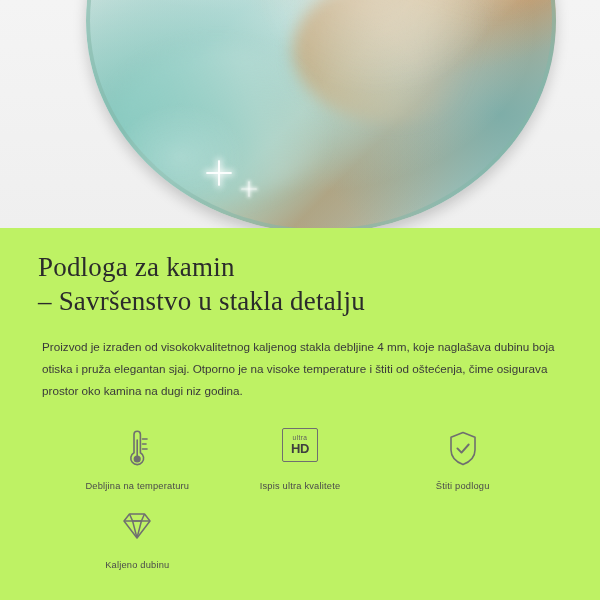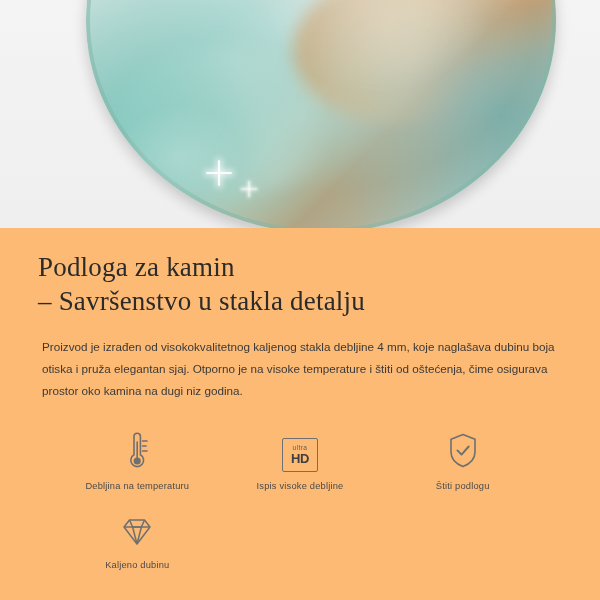--- a/index.html
+++ b/index.html
@@ -10,21 +10,21 @@
     width: 600px;
     height: 600px;
     background: #ffffff;
     font-family: "Liberation Sans", sans-serif;
     overflow: hidden;
   }
   .page {
     position: relative;
     width: 600px;
     height: 600px;
-    background: #fdba74;
+    background: #bef264;
     overflow: hidden;
   }
 
   
   .hero {
     position: relative;
     width: 600px;
     height: 228px;
     background: #f2f2f2;
     overflow: hidden;
@@ -159,21 +159,21 @@
   .feature {
     display: flex;
     flex-direction: column;
     align-items: center;
     justify-content: flex-start;
     text-align: center;
   }
   .feature-ico {
     height: 44px;
     display: flex;
-    align-items: flex-end;
+    align-items: flex-start;
     justify-content: center;
   }
   .feature-label {
     margin-top: 9px;
     font-size: 9.3px;
     color: #4a4a4a;
     letter-spacing: 0.2px;
   }
   .hd-box {
     width: 34px;
@@ -242,21 +242,21 @@
         <div class="feature-label">Debljina na temperaturu</div>
       </div>
 
       <div class="feature">
         <div class="feature-ico">
           <div class="hd-box">
             <span class="ultra">ultra</span>
             <span class="hd">HD</span>
           </div>
         </div>
-        <div class="feature-label">Ispis visoke debljine</div>
+        <div class="feature-label">Ispis ultra kvalitete</div>
       </div>
 
       <div class="feature">
         <div class="feature-ico">
           <svg width="40" height="42" viewBox="0 0 40 42">
             <path d="M20 4.5 L32 9.2 V22 c0 8.4 -7 12.6 -12 14.6 C15 34.6 8 30.4 8 22 V9.2 Z" fill="none" stroke="#6f6f6f" stroke-width="1.6" stroke-linejoin="round"></path>
             <path d="M14.4 20.4 l4.1 4.2 7.2 -8.1" fill="none" stroke="#6f6f6f" stroke-width="1.9" stroke-linecap="round" stroke-linejoin="round"></path>
           </svg>
         </div>
         <div class="feature-label">Štiti podlogu</div>

